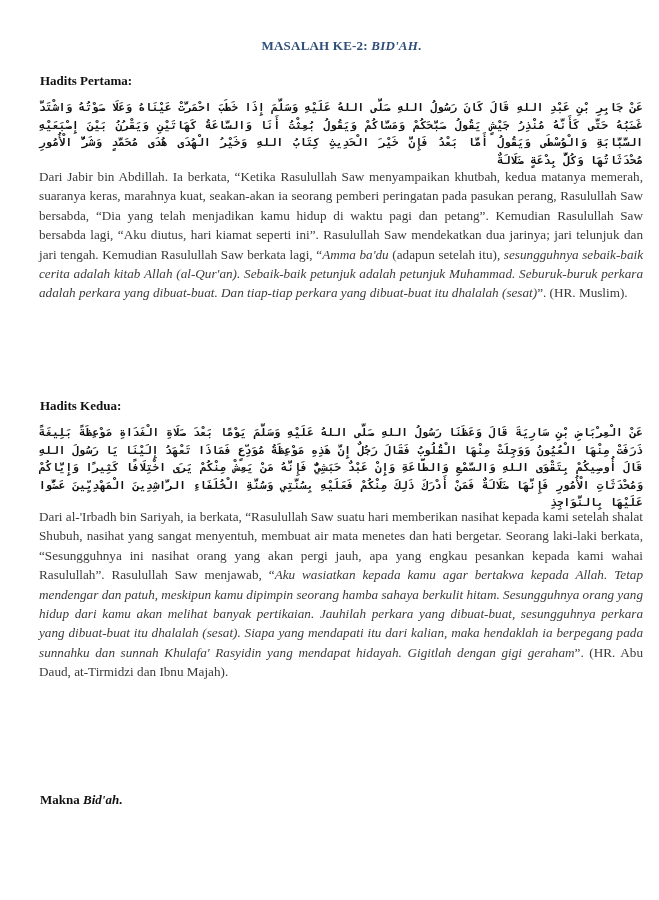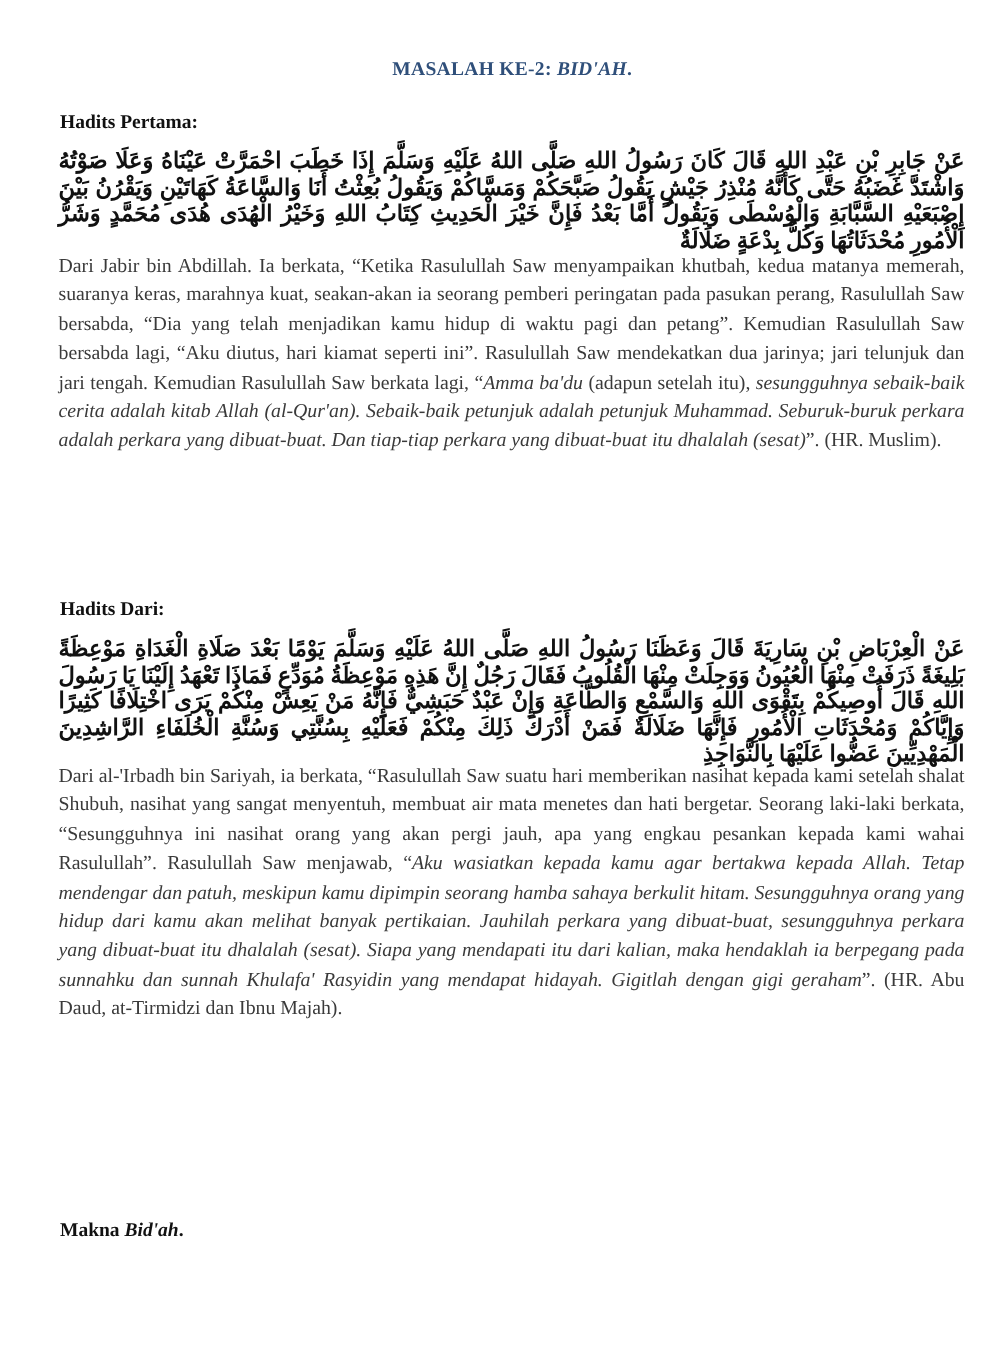--- a/index.html
+++ b/index.html
@@ -38,22 +38,22 @@
       color: #111;
       text-align: center;
     }
     .arabic {
       position: absolute;
       left: 27px;
       width: 604px;
       direction: rtl;
       text-align: justify;
       text-align-last: right;
-      font-family: Liberation Serif, serif;
-      font-size: 15px;
+      font-family: Liberation Mono, monospace;
+      font-size: 11px;
       line-height: 17.5px;
       color: #111;
       font-weight: bold;
     }
     .body-text {
       position: absolute;
       left: 27px;
       width: 604px;
       text-align: justify;
       font-size: 13.2px;
@@ -81,26 +81,26 @@
   </div>
 
   <div class="section-heading" style="top:73px;">Hadits Pertama:</div>
 
   <div class="arabic" style="top:100px;">عَنْ جَابِرِ بْنِ عَبْدِ اللهِ قَالَ كَانَ رَسُولُ اللهِ صَلَّى اللهُ عَلَيْهِ وَسَلَّمَ إِذَا خَطَبَ احْمَرَّتْ عَيْنَاهُ وَعَلَا صَوْتُهُ وَاشْتَدَّ غَضَبُهُ حَتَّى كَأَنَّهُ مُنْذِرُ جَيْشٍ يَقُولُ صَبَّحَكُمْ وَمَسَّاكُمْ وَيَقُولُ بُعِثْتُ أَنَا وَالسَّاعَةُ كَهَاتَيْنِ وَيَقْرُنُ بَيْنَ إِصْبَعَيْهِ السَّبَّابَةِ وَالْوُسْطَى وَيَقُولُ أَمَّا بَعْدُ فَإِنَّ خَيْرَ الْحَدِيثِ كِتَابُ اللهِ وَخَيْرُ الْهُدَى هُدَى مُحَمَّدٍ وَشَرُّ الْأُمُورِ مُحْدَثَاتُهَا وَكُلُّ بِدْعَةٍ ضَلَالَةٌ</div>
 
   <div class="body-text" style="top:167px;">
     <span>Dari Jabir bin Abdillah. Ia berkata, “Ketika Rasulullah Saw menyampaikan khutbah, kedua matanya memerah, suaranya keras, marahnya kuat, seakan-akan ia seorang pemberi peringatan pada pasukan perang, Rasulullah Saw bersabda, “Dia yang telah menjadikan kamu hidup di waktu pagi dan petang”. Kemudian Rasulullah Saw bersabda lagi, “Aku diutus, hari kiamat seperti ini”. Rasulullah Saw mendekatkan dua jarinya; jari telunjuk dan jari tengah. Kemudian Rasulullah Saw berkata lagi, “</span><i>Amma ba'du</i><span> (adapun setelah itu), </span><i>sesungguhnya sebaik-baik cerita adalah kitab Allah (al-Qur'an). Sebaik-baik petunjuk adalah petunjuk Muhammad. Seburuk-buruk perkara adalah perkara yang dibuat-buat. Dan tiap-tiap perkara yang dibuat-buat itu dhalalah (sesat)</i><span>”. (HR. Muslim).</span>
   </div>
 
-  <div class="section-heading" style="top:398px;">Hadits Dari:</div>
+  <div class="section-heading" style="top:398px;">Hadits Kedua:</div>
 
   <div class="arabic" style="top:425px;">عَنْ الْعِرْبَاضِ بْنِ سَارِيَةَ قَالَ وَعَظَنَا رَسُولُ اللهِ صَلَّى اللهُ عَلَيْهِ وَسَلَّمَ يَوْمًا بَعْدَ صَلَاةِ الْغَدَاةِ مَوْعِظَةً بَلِيغَةً ذَرَفَتْ مِنْهَا الْعُيُونُ وَوَجِلَتْ مِنْهَا الْقُلُوبُ فَقَالَ رَجُلٌ إِنَّ هَذِهِ مَوْعِظَةُ مُوَدِّعٍ فَمَاذَا تَعْهَدُ إِلَيْنَا يَا رَسُولَ اللهِ قَالَ أُوصِيكُمْ بِتَقْوَى اللهِ وَالسَّمْعِ وَالطَّاعَةِ وَإِنْ عَبْدٌ حَبَشِيٌّ فَإِنَّهُ مَنْ يَعِشْ مِنْكُمْ يَرَى اخْتِلَافًا كَثِيرًا وَإِيَّاكُمْ وَمُحْدَثَاتِ الْأُمُورِ فَإِنَّهَا ضَلَالَةٌ فَمَنْ أَدْرَكَ ذَلِكَ مِنْكُمْ فَعَلَيْهِ بِسُنَّتِي وَسُنَّةِ الْخُلَفَاءِ الرَّاشِدِينَ الْمَهْدِيِّينَ عَضُّوا عَلَيْهَا بِالنَّوَاجِذِ</div>
 
   <div class="body-text" style="top:507px;">
     <span>Dari al-'Irbadh bin Sariyah, ia berkata, “Rasulullah Saw suatu hari memberikan nasihat kepada kami setelah shalat Shubuh, nasihat yang sangat menyentuh, membuat air mata menetes dan hati bergetar. Seorang laki-laki berkata, “Sesungguhnya ini nasihat orang yang akan pergi jauh, apa yang engkau pesankan kepada kami wahai Rasulullah”. Rasulullah Saw menjawab, “</span><i>Aku wasiatkan kepada kamu agar bertakwa kepada Allah. Tetap mendengar dan patuh, meskipun kamu dipimpin seorang hamba sahaya berkulit hitam. Sesungguhnya orang yang hidup dari kamu akan melihat banyak pertikaian. Jauhilah perkara yang dibuat-buat, sesungguhnya perkara yang dibuat-buat itu dhalalah (sesat). Siapa yang mendapati itu dari kalian, maka hendaklah ia berpegang pada sunnahku dan sunnah Khulafa' Rasyidin yang mendapat hidayah. Gigitlah dengan gigi geraham</i><span>”. (HR. Abu Daud, at-Tirmidzi dan Ibnu Majah).</span>
   </div>
 
-  <div class="section-heading" style="top:792px;margin-top:20px;">
+  <div class="section-heading" style="top:792px;">
     <span>Makna </span><i>Bid'ah</i><span>.</span>
   </div>
 
 
 </div>
 
 </body></html>

